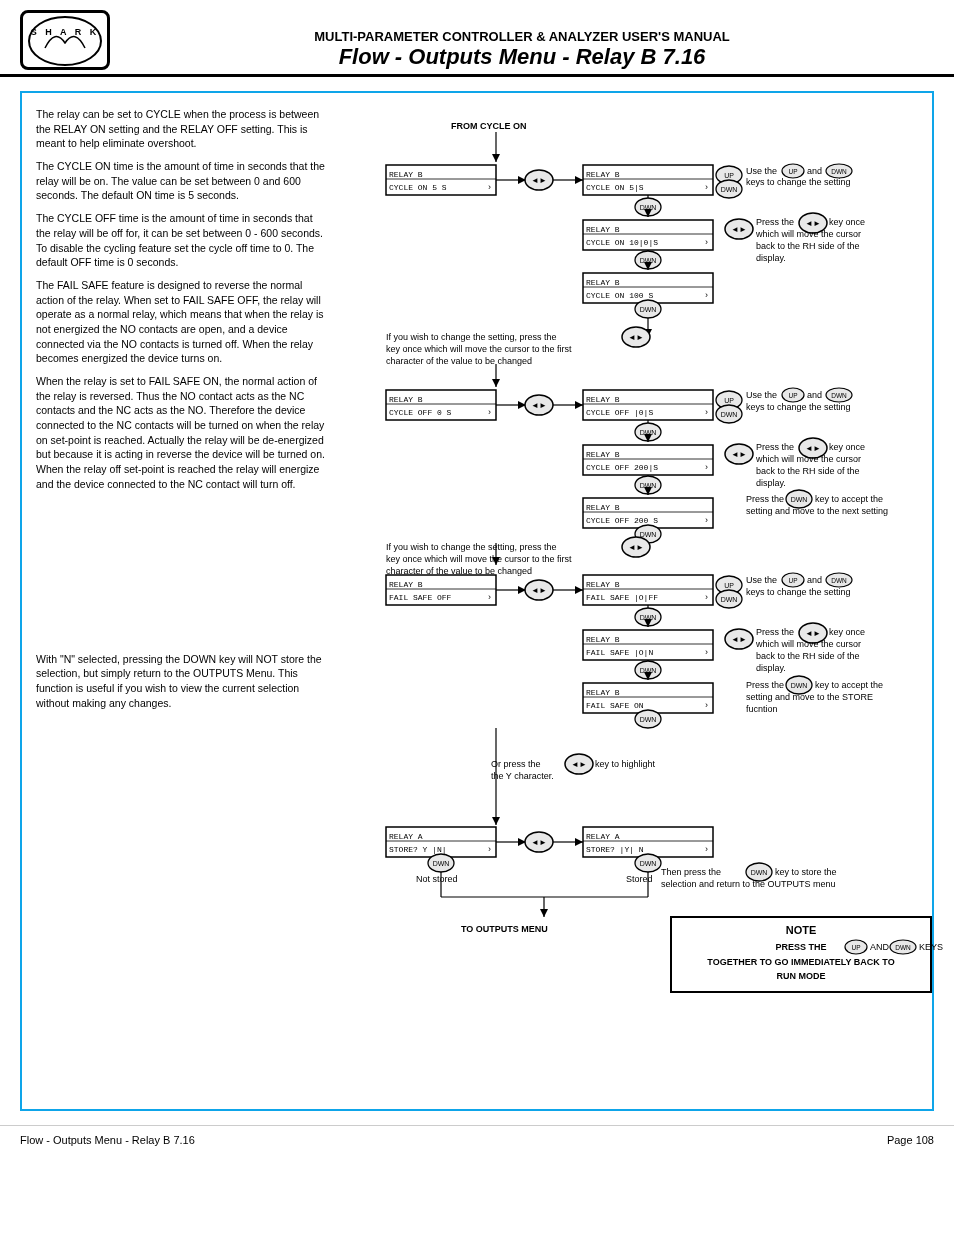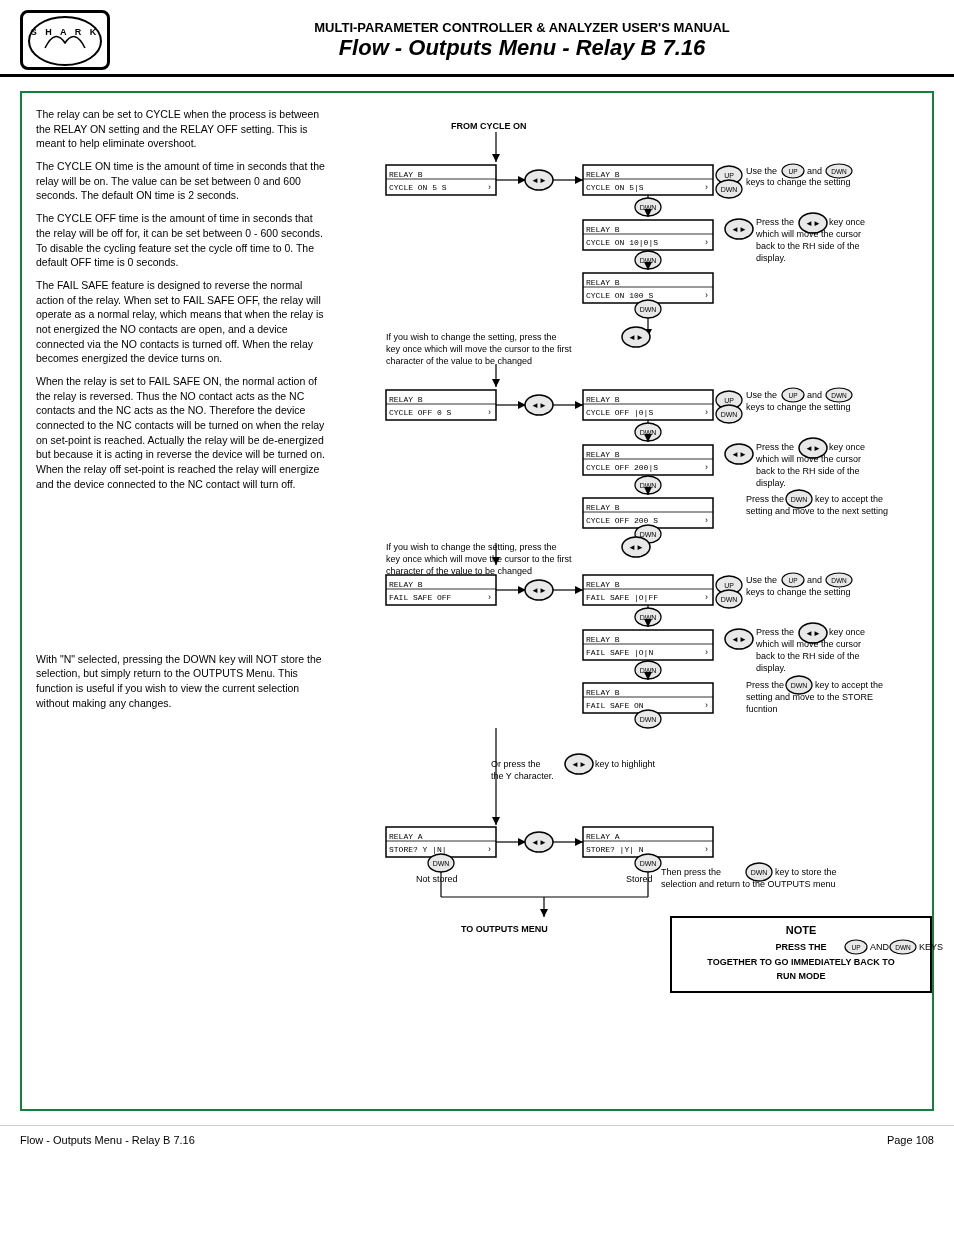--- a/index.html
+++ b/index.html
@@ -8,21 +8,21 @@
       min-height: 1235px;
       background: #fff;
       font-family: Arial, Helvetica, sans-serif;
       font-size: 11px;
       color: #000;
     }
 
     
     .header {
       display: flex;
-      align-items: center;
+      align-items: flex-end;
       padding: 10px 20px 4px 20px;
       border-bottom: 3px solid #000;
     }
     .logo-box {
       width: 90px;
       height: 60px;
       border: 3px solid #000;
       border-radius: 8px;
       display: flex;
       align-items: center;
@@ -42,21 +42,21 @@
       font-size: 13px;
     }
     .header-title2 {
       font-weight: bold;
       font-size: 22px;
       font-style: italic;
     }
 
     
     .main-box {
-      border: 2px solid #15803d;
+      border: 2px solid #0ea5e9;
       margin: 14px 20px;
       padding: 14px 14px 14px 14px;
       min-height: 1020px;
       position: relative;
     }
 
     
     .left-col {
       position: absolute;
       left: 14px;
@@ -95,21 +95,21 @@
   <div class="header-text">
     <div class="header-title1">MULTI-PARAMETER CONTROLLER &amp; ANALYZER USER'S MANUAL</div>
     <div class="header-title2">Flow - Outputs Menu - Relay B 7.16</div>
   </div>
 </div>
 
 <div class="main-box">
 
   <div class="left-col">
     <p>The relay can be set to CYCLE when the process is between the RELAY ON setting and the RELAY OFF setting. This is meant to help eliminate overshoot.</p>
-    <p>The CYCLE ON time is the amount of time in seconds that the relay will be on. The value can be set between 0 and 600 seconds. The default ON time is 2 seconds.</p>
+    <p>The CYCLE ON time is the amount of time in seconds that the relay will be on. The value can be set between 0 and 600 seconds. The default ON time is 5 seconds.</p>
     <p>The CYCLE OFF time is the amount of time in seconds that the relay will be off for, it can be set between 0 - 600 seconds. To disable the cycling feature set the cycle off time to 0. The default OFF time is 0 seconds.</p>
     <p>The FAIL SAFE feature is designed to reverse the normal action of the relay. When set to FAIL SAFE OFF, the relay will operate as a normal relay, which means that when the relay is not energized the NO contacts are open, and a device connected via the NO contacts is turned off. When the relay becomes energized the device turns on.</p>
     <p>When the relay is set to FAIL SAFE ON, the normal action of the relay is reversed. Thus the NO contact acts as the NC contacts and the NC acts as the NO. Therefore the device connected to the NC contacts will be turned on when the relay on set-point is reached. Actually the relay will be de-energized but because it is acting in reverse the device will be turned on. When the relay off set-point is reached the relay will energize and the device connected to the NC contact will turn off.</p>
     <p style="margin-top:160px">With "N" selected, pressing the DOWN key will NOT store the selection, but simply return to the OUTPUTS Menu. This function is useful if you wish to view the current selection without making any changes.</p>
   </div>
 
   <div style="margin-left:295px; position:relative;">
     <svg width="630" height="980" viewBox="0 0 630 980" style="overflow:visible;">
 
       <text x="120" y="22" font-size="9" font-family="Arial" font-weight="bold">FROM CYCLE ON</text>

